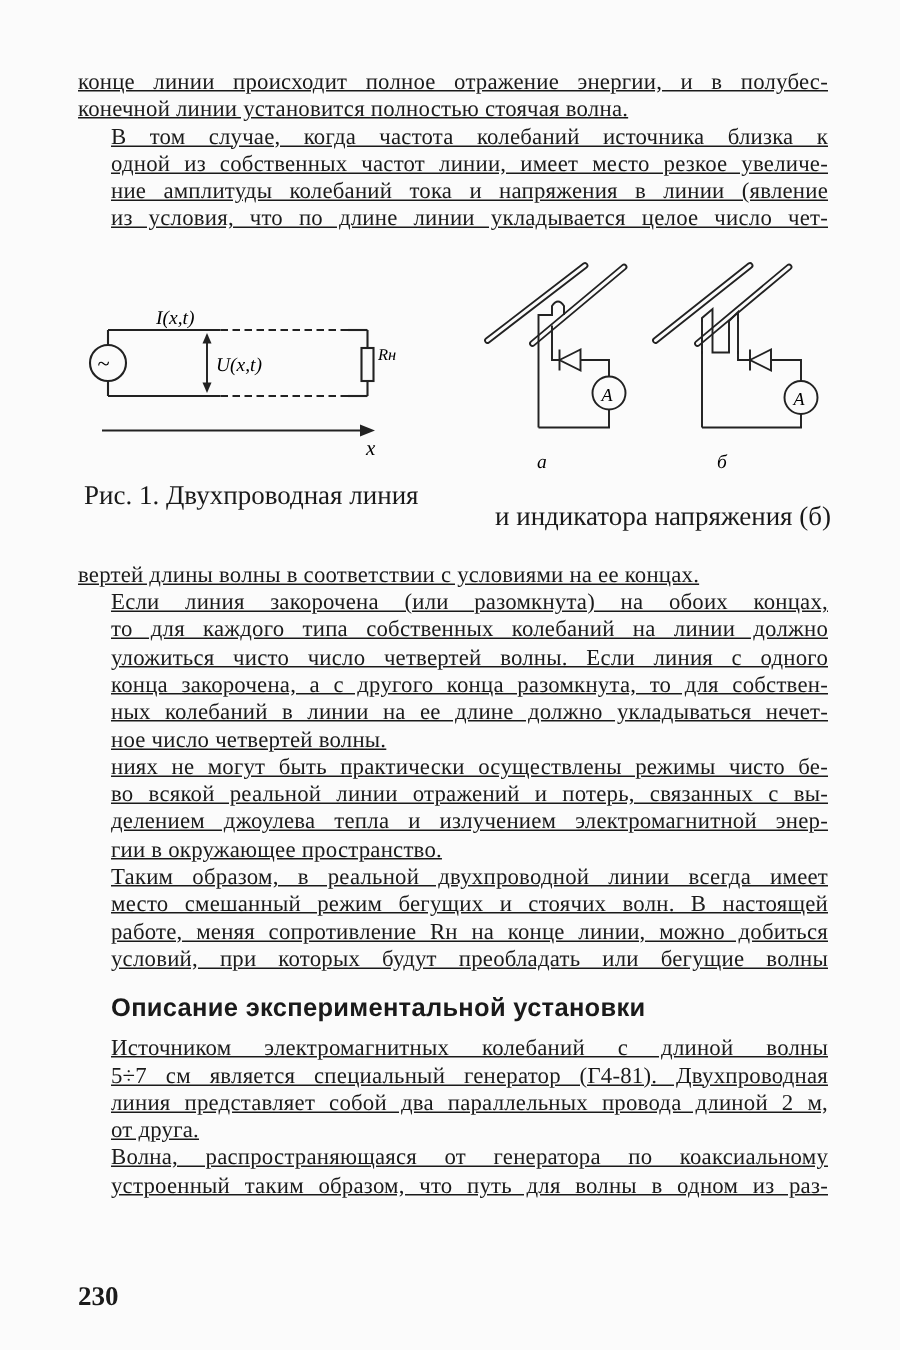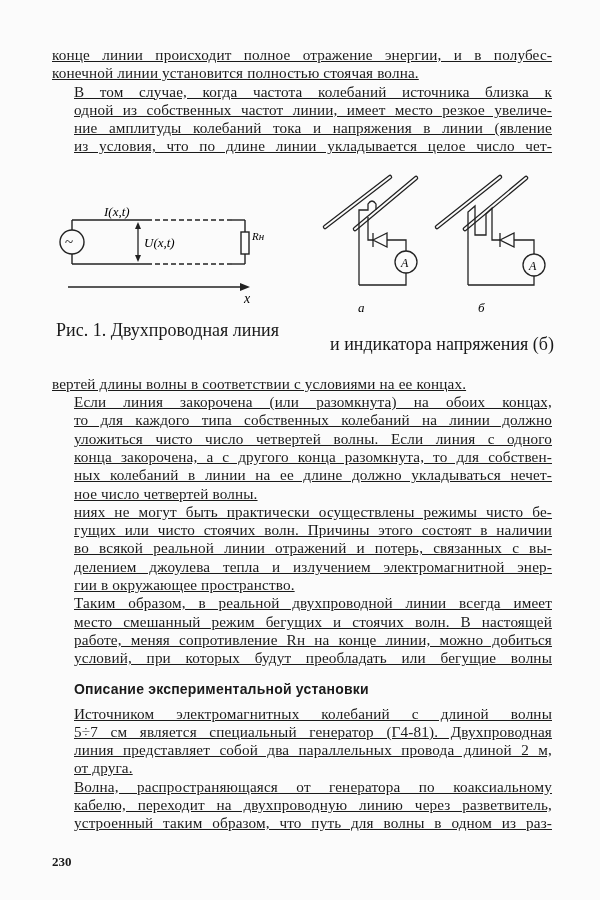--- a/index.html
+++ b/index.html
@@ -9,22 +9,22 @@
   }
   .page { position: absolute; left: 52px; top: 46px; width: 500px; }
   .p { font-size: 15.2px; line-height: 18.3px; text-align: justify; margin: 0; letter-spacing: 0.15px; }
   .p.indent { text-indent: 22px; }
   .p .line { display: block; text-align: justify; text-align-last: justify; white-space: nowrap; text-decoration: underline; }
   .p .line.last { text-align-last: left; }
   .figs { position: relative; height: 205px; margin: 6px 0 8px 0; }
   .fig1 { position: absolute; left: 0; top: 0; width: 250px; height: 205px; }
   .fig2 { position: absolute; left: 250px; top: 0; width: 260px; height: 205px; }
   .cap { position: absolute; font-size: 18px; line-height: 15px; white-space: nowrap; }
-  .heading { font-family: "Liberation Sans", "DejaVu Sans", sans-serif; font-weight: bold; font-size: 14px; margin: 13px 0 8px 22px; letter-spacing: 0.2px; }
-  .pagenum { position: absolute; left: 52px; top: 854px; font-weight: bold; font-size: 13px; font-family: "Liberation Serif", serif; }
+  .heading { font-family: "Liberation Sans", "DejaVu Sans", sans-serif; font-weight: bold; font-size: 17px; margin: 13px 0 8px 22px; letter-spacing: 0.2px; }
+  .pagenum { position: absolute; left: 52px; top: 854px; font-weight: bold; font-size: 18px; font-family: "Liberation Serif", serif; }
   svg text { font-family: "Liberation Serif", "DejaVu Serif", serif; font-style: italic; }
 </style>
 </head>
 <body>
 
 <div class="page">
 
   <p class="p">
     <span class="line">конце линии происходит полное отражение энергии, и в полубес-</span>
     <span class="line last">конечной линии установится полностью стоячая волна.</span>
@@ -122,21 +122,20 @@
     <span class="line">Если линия закорочена (или разомкнута) на обоих концах,</span>
     <span class="line">то для каждого типа собственных колебаний на линии должно</span>
     <span class="line">уложиться чисто число четвертей волны. Если линия с одного</span>
     <span class="line">конца закорочена, а с другого конца разомкнута, то для собствен-</span>
     <span class="line">ных колебаний в линии на ее длине должно укладываться нечет-</span>
     <span class="line last">ное число четвертей волны.</span>
   </p>
 
   <p class="p indent">
     <span class="line">ниях не могут быть практически осуществлены режимы чисто бе-</span>
-    <span class="line">гущих или чисто стоячих волн. Причины этого состоят в наличии</span>
     <span class="line">во всякой реальной линии отражений и потерь, связанных с вы-</span>
     <span class="line">делением джоулева тепла и излучением электромагнитной энер-</span>
     <span class="line last">гии в окружающее пространство.</span>
   </p>
 
   <p class="p indent">
     <span class="line">Таким образом, в реальной двухпроводной линии всегда имеет</span>
     <span class="line">место смешанный режим бегущих и стоячих волн. В настоящей</span>
     <span class="line">работе, меняя сопротивление Rн на конце линии, можно добиться</span>
     <span class="line">условий, при которых будут преобладать или бегущие волны</span>
@@ -146,19 +145,18 @@
 
   <p class="p indent">
     <span class="line">Источником электромагнитных колебаний с длиной волны</span>
     <span class="line">5÷7 см является специальный генератор (Г4-81). Двухпроводная</span>
     <span class="line">линия представляет собой два параллельных провода длиной 2 м,</span>
     <span class="line last">от друга.</span>
   </p>
 
   <p class="p indent">
     <span class="line">Волна, распространяющаяся от генератора по коаксиальному</span>
-    <span class="line">кабелю, переходит на двухпроводную линию через разветвитель,</span>
     <span class="line">устроенный таким образом, что путь для волны в одном из раз-</span>
 
   </p>
 </div>
 
 <div class="pagenum">230</div>
 
 </body></html>

